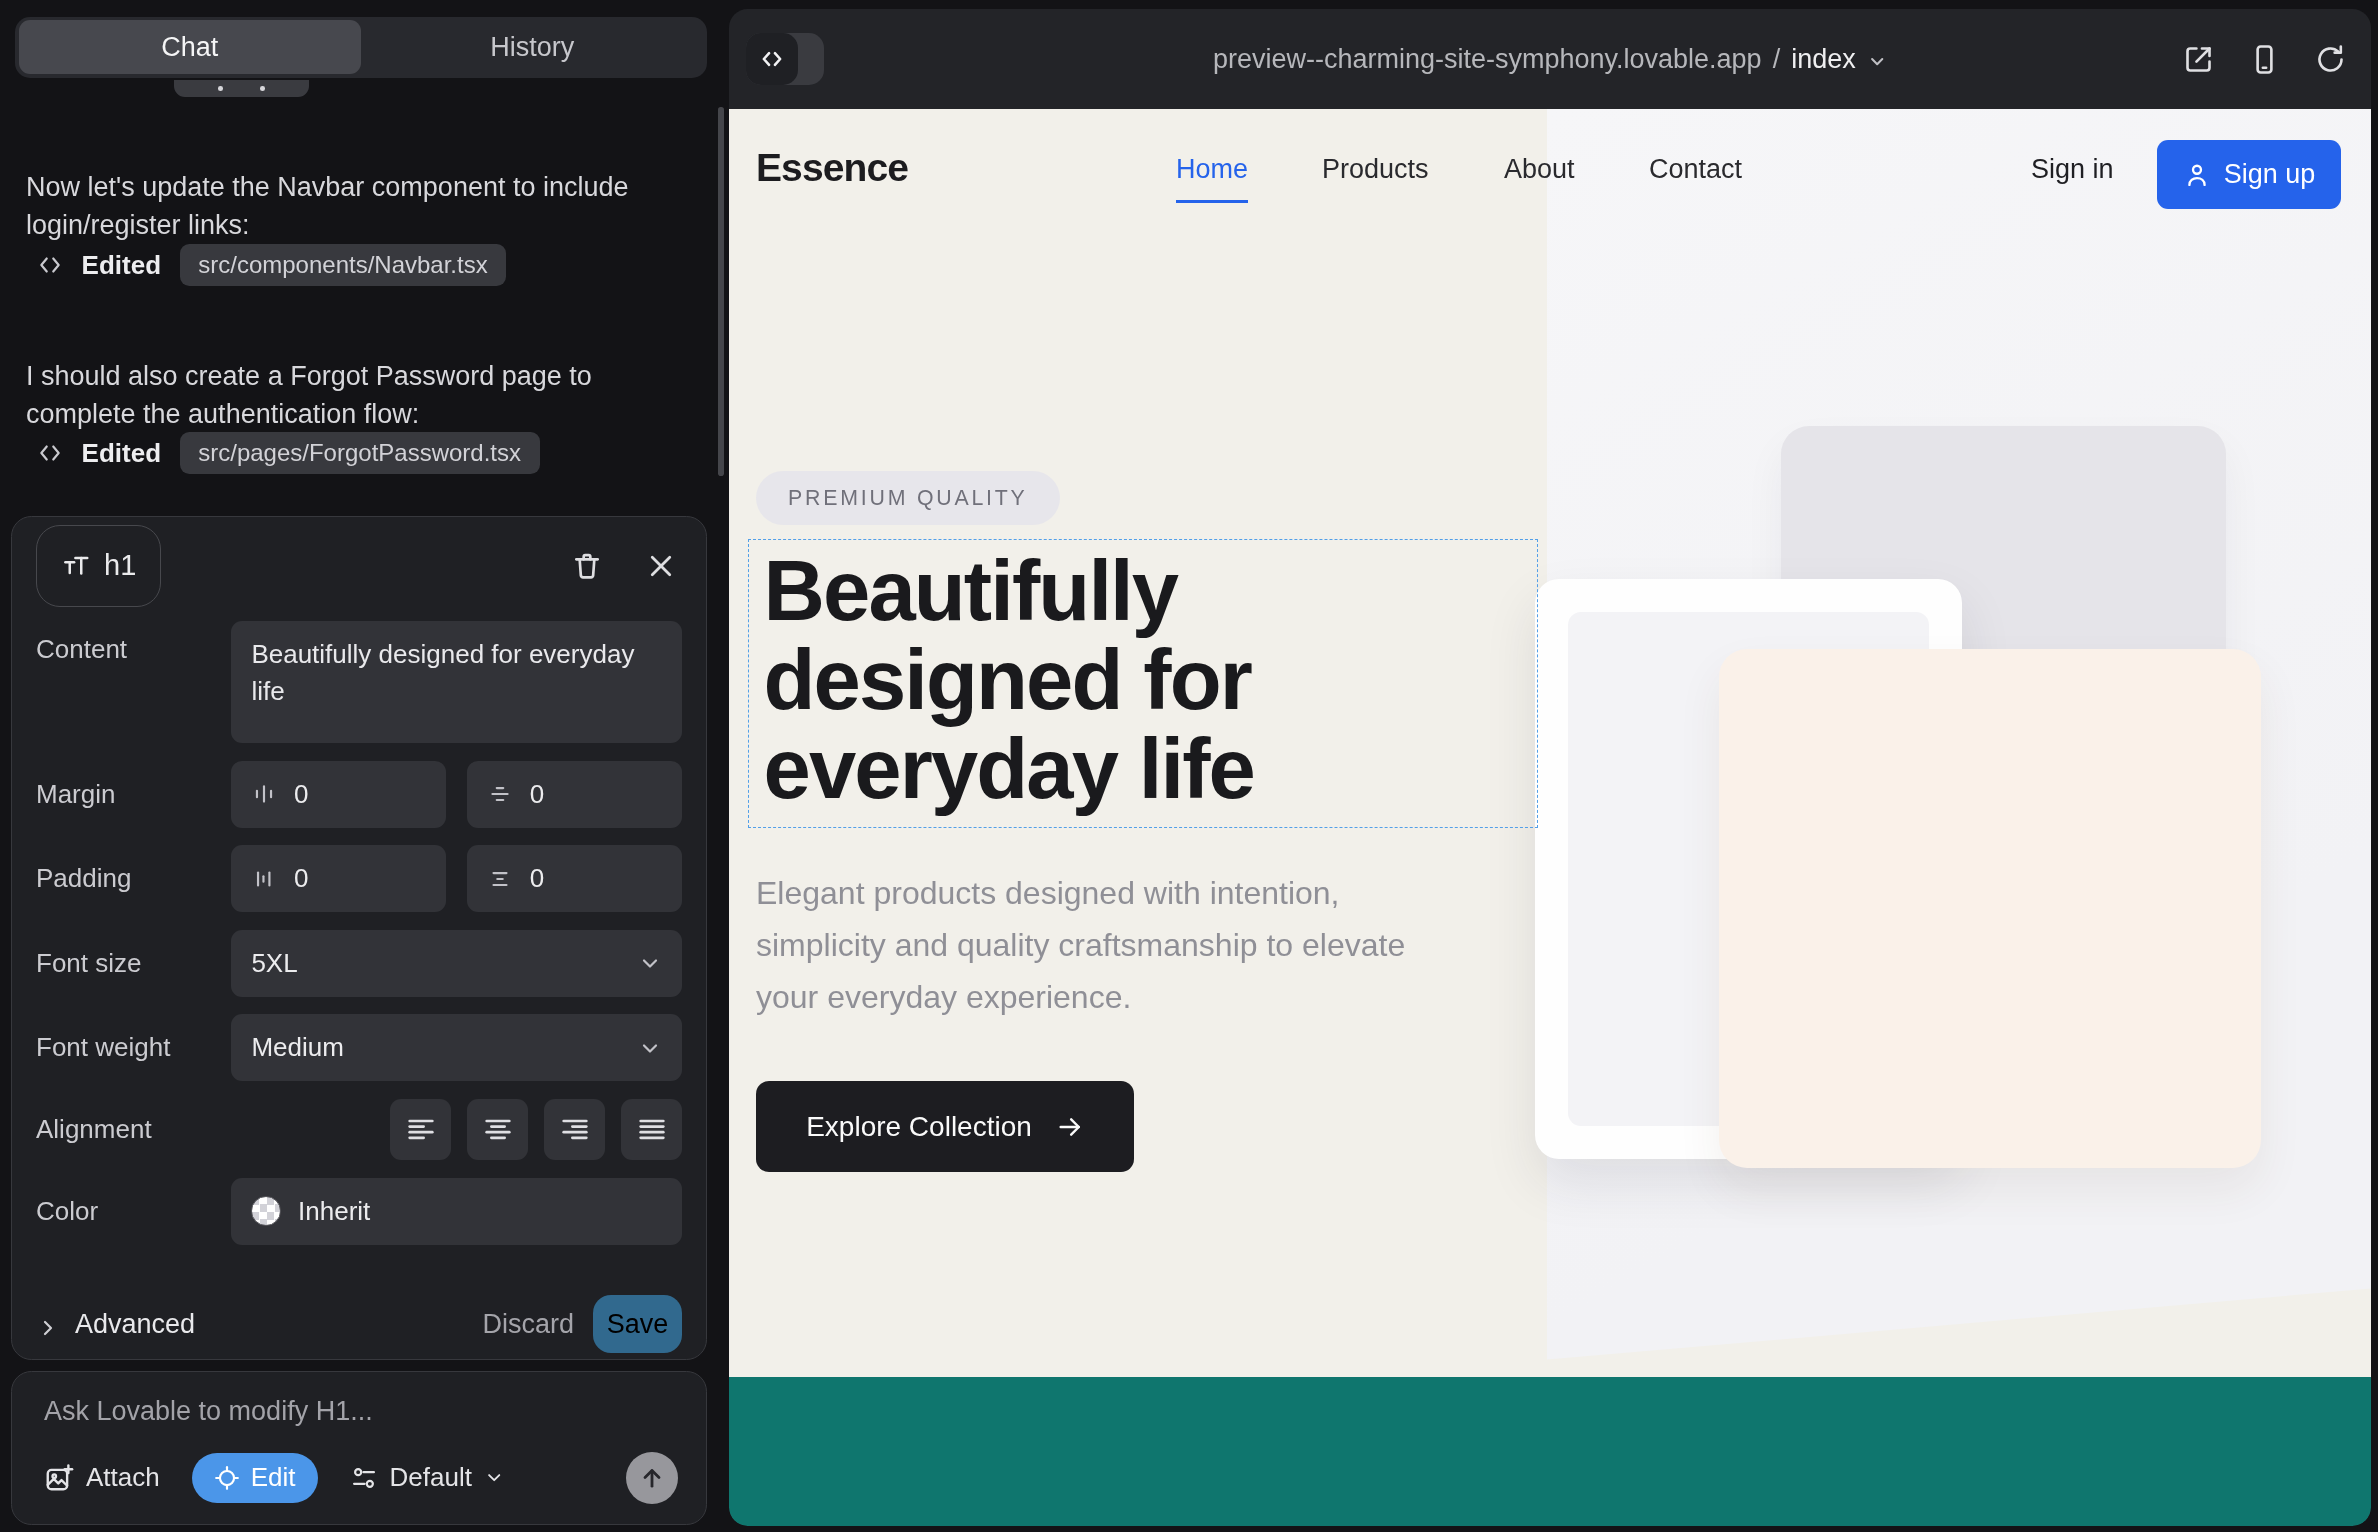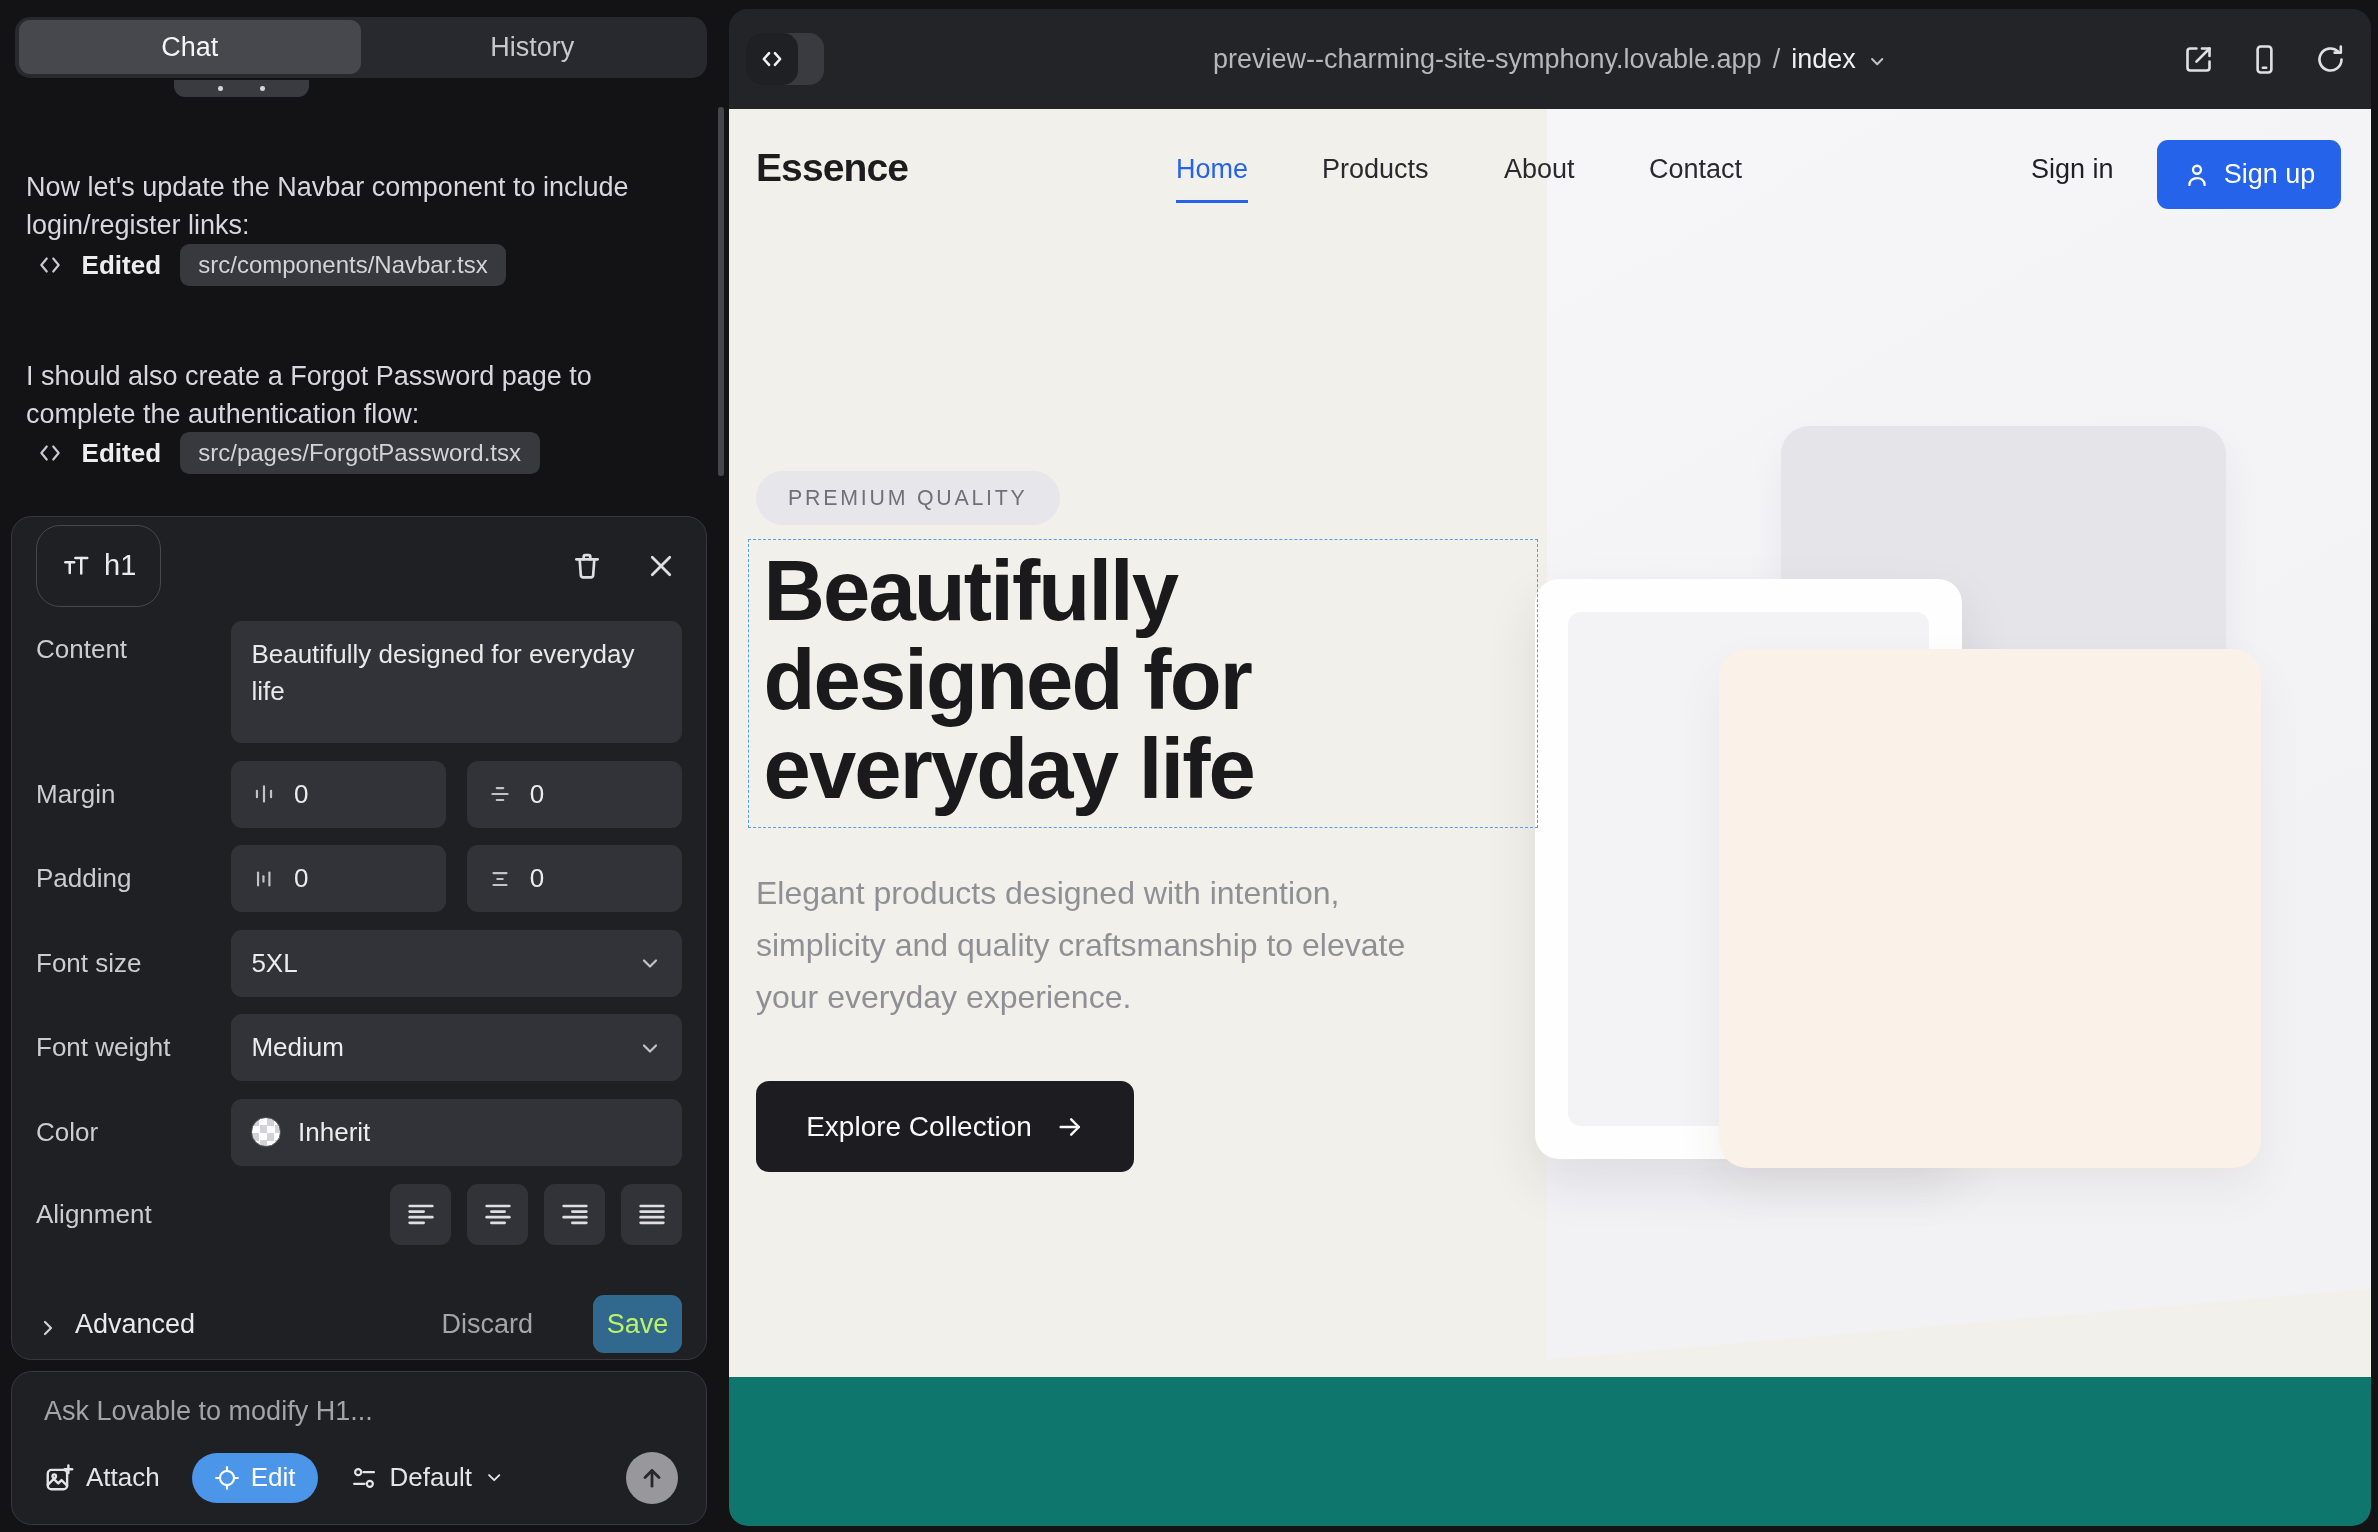--- a/index.html
+++ b/index.html
@@ -62,22 +62,22 @@
   .swatch{width:30px;height:30px;border-radius:50%;flex:0 0 auto;
     background:conic-gradient(#ffffff 25%,#d2d2d8 0 50%,#ffffff 0 75%,#d2d2d8 0);
     background-size:15px 15px;border:0.9px solid #57575C;}
   .align-group{flex:1;display:flex;justify-content:flex-end;gap:16px;}
   .align-btn{width:61px;height:61px;background:#323338;border:none;border-radius:11px;color:#DFDFE3;
     display:flex;align-items:center;justify-content:center;cursor:pointer;}
   .editor-foot{margin-top:auto;display:flex;align-items:center;height:58px;}
   .advanced{display:flex;align-items:flex-end;gap:15px;font-size:27px;color:#E9E9EC;}
   .advanced .chev-r{color:#CFCFD4;}
   .discard-btn{margin-left:auto;background:none;border:none;font-size:27px;color:#A4A4AA;cursor:pointer;}
-  .save-btn{margin-left:60px;width:89px;height:58px;border:none;border-radius:11px;
-    background:var(--save-blue);color:#bef264;font-size:27px;cursor:pointer;}
+  .save-btn{margin-left:19px;width:89px;height:58px;border:none;border-radius:18px;
+    background:var(--save-blue);color:#000000;font-size:27px;cursor:pointer;}
 
   
   .composer{position:absolute;left:11px;top:1371px;width:696px;height:154px;background:#1F2024;
     border:1.9px solid #37383D;border-radius:20.4px;padding:24px 28px 20.4px 32px;display:flex;flex-direction:column;}
   .composer-ph{font-size:27px;color:#A3A3A9;}
   .composer-row{margin-top:auto;display:flex;align-items:center;gap:32px;color:#E4E4E7;}
   .comp-item{display:flex;align-items:center;gap:12px;font-size:26px;background:none;border:none;color:#E4E4E7;cursor:pointer;}
   .edit-pill{display:flex;align-items:center;gap:11px;background:var(--accent-blue);color:#fff;
     border:none;border-radius:927px;height:50px;padding:0 22px;font-size:26px;cursor:pointer;}
   .send-btn{margin-left:auto;width:52px;height:52px;border-radius:50%;background:#97979C;border:none;
@@ -291,30 +291,20 @@
             <span class="chev">
               <svg width="24" height="24" viewBox="0 0 24 24" fill="none" stroke="currentColor" stroke-width="2.2" stroke-linecap="round" stroke-linejoin="round">
                   <polyline points="6 9.5 12 15.5 18 9.5"></polyline>
                 </svg>
             </span>
           </div>
         </div>
       </div>
 
       <div class="row">
-        <div class="row-label">Color</div>
-        <div class="ctrl">
-          <div class="field full">
-            <span class="swatch"></span>
-            <span>Inherit</span>
-          </div>
-        </div>
-      </div>
-
-      <div class="row">
         <div class="row-label">Alignment</div>
         <div class="align-group">
           <button class="align-btn">
             <span>
               <svg width="32" height="32" viewBox="0 0 24 24" fill="none" stroke="currentColor" stroke-width="2" stroke-linecap="round">
                   <line x1="3.5" y1="6" x2="20.5" y2="6"></line>
                   <line x1="3.5" y1="10.2" x2="14" y2="10.2"></line>
                   <line x1="3.5" y1="14.4" x2="20.5" y2="14.4"></line>
                   <line x1="3.5" y1="18.6" x2="14" y2="18.6"></line>
                 </svg>
@@ -343,20 +333,30 @@
           <button class="align-btn">
             <span>
               <svg width="32" height="32" viewBox="0 0 24 24" fill="none" stroke="currentColor" stroke-width="2" stroke-linecap="round">
                   <line x1="3.5" y1="6" x2="20.5" y2="6"></line>
                   <line x1="3.5" y1="10.2" x2="20.5" y2="10.2"></line>
                   <line x1="3.5" y1="14.4" x2="20.5" y2="14.4"></line>
                   <line x1="3.5" y1="18.6" x2="20.5" y2="18.6"></line>
                 </svg>
             </span>
           </button>
+        </div>
+      </div>
+
+      <div class="row">
+        <div class="row-label">Color</div>
+        <div class="ctrl">
+          <div class="field full">
+            <span class="swatch"></span>
+            <span>Inherit</span>
+          </div>
         </div>
       </div>
     </div>
 
     <div class="editor-foot">
       <div class="advanced">
         <span class="chev-r">
           <svg width="24" height="24" viewBox="0 0 24 24" fill="none" stroke="currentColor" stroke-width="2.2" stroke-linecap="round" stroke-linejoin="round">
               <polyline points="9 6 15 12 9 18"></polyline>
             </svg>

